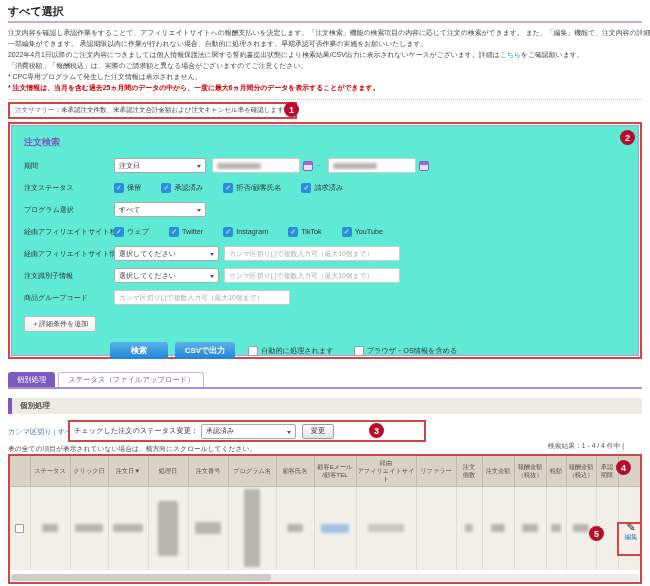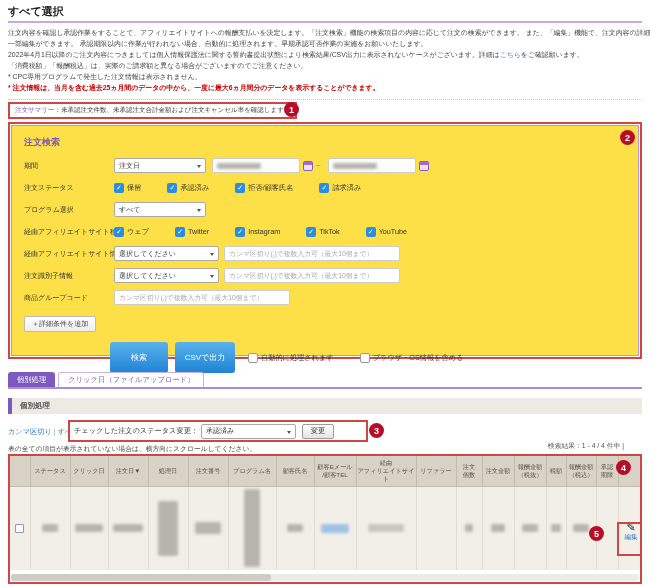--- a/index.html
+++ b/index.html
@@ -23,68 +23,68 @@
 
   
   .sumbox { position:absolute; left:8px; top:102px; height:17px; border:2px solid #cf4646;
             display:inline-flex; align-items:center; padding:0 5px; font-size:6.5px; background:#fff; }
   .sumbox .slink { color:#7d58c1; }
   .sumbox .stext { color:#444; }
 
   
   .searchbox { position:absolute; left:8px; top:122px; width:634px; height:237px; border:2px solid #cf4646; }
   .panel { position:absolute; left:1px; top:1px; width:628px; height:231px; border:1px solid #b796d8;
-           background:#fde047; padding:10px 0 0 12px; }
+           background:#5eead4; padding:10px 0 0 12px; }
   .shead { font-size:9px; font-weight:bold; color:#7d58c1; margin-bottom:9px; }
   .frow { display:flex; align-items:center; height:15px; margin-bottom:7px; font-size:7.5px; }
   .flabel { width:90px; flex-shrink:0; font-size:7px; color:#333; white-space:nowrap; }
   .sel { position:relative; height:15px; border:1px solid #a9a9a9; border-radius:2px; background:#fff;
          font-size:7px; color:#333; display:flex; align-items:center; padding:0 12px 0 4px; }
   .sel::after { content:""; position:absolute; right:4px; top:6px; border:2.5px solid transparent;
                 border-top:3.5px solid #555; }
   .w92 { width:92px; } .w105 { width:105px; } .w95 { width:95px; }
   .dinput { width:88px; height:15px; border:1px solid #ccc; border-radius:2px; background:#fdfdfd;
             display:flex; align-items:center; padding:0 4px; margin-left:6px; }
   .blur { background:#b8b4ae; border-radius:2px; filter:blur(1.5px); }
   .dblob { width:44px; height:6px; }
   .cal { width:10px; height:10px; margin:0 2px 0 3px; border:1px solid #8a5cc8; border-radius:2px;
          background:linear-gradient(#9c6fd4 0 3px,#ecdffa 3px); }
   .tilde { color:#777; margin:0 1px; font-size:8px; }
   .cb { width:10px; height:10px; border-radius:2px; display:inline-flex; align-items:center;
         justify-content:center; flex-shrink:0; }
   .cb.on { background:#2b8de0; color:#fff; font-size:7px; font-weight:bold; }
   .cb.off { background:#fff; border:1px solid #999; }
-  .cbl { margin:0 26px 0 3px; color:#333; font-size:7.2px; }
+  .cbl { margin:0 20px 0 3px; color:#333; font-size:7.2px; }
   .tinput { height:15px; border:1px solid #ccc; border-radius:2px; font-size:6.8px; padding:0 4px;
             width:176px; margin-left:5px; color:#333;
             font-family:"Liberation Sans","DejaVu Sans",sans-serif; }
   .tinput::placeholder { color:#a8a8a8; }
   .addbtn { display:inline-flex; align-items:center; margin:3px 0 7px 0; padding:0 7px; height:16px;
             font-size:7px; color:#444; background:linear-gradient(#fff,#efefef); border:1px solid #bbb;
             border-radius:2px; }
   .actions { display:flex; align-items:center; margin-left:86px; margin-top:3px; font-size:7.2px; }
-  .btn-blue { width:58px; height:31px; border-radius:3px; background:linear-gradient(#5ab2ec,#1f83d6);
-              color:#fff; font-size:8px; font-weight:normal; display:flex; align-items:center;
+  .btn-blue { width:58px; height:17px; border-radius:3px; background:linear-gradient(#5ab2ec,#1f83d6);
+              color:#fff; font-size:8px; font-weight:bold; display:flex; align-items:center;
               justify-content:center; margin-right:7px; }
 
   
   .tabs { position:absolute; left:8px; top:372px; display:flex; align-items:flex-end; }
   .tab { font-size:7.3px; padding:0 9px; height:15px; display:flex; align-items:center;
          border-radius:3px 3px 0 0; margin-right:3px; }
   .tab.active { background:#7d58c1; color:#fff; }
   .tab.inactive { background:#fff; color:#7d58c1; border:1px solid #c7b2e5; border-bottom:none; }
   .tabline { position:absolute; left:8px; top:387px; width:634px; height:2px; background:#a88fd5; }
   .secbar { position:absolute; left:8px; top:398px; width:634px; height:16px; background:#edeae3;
             border-left:4px solid #7d58c1; display:flex; align-items:center; padding-left:8px;
             font-size:7.5px; font-weight:bold; color:#555; }
 
   
   .linkrow { position:absolute; left:8px; top:427px; font-size:7.2px; color:#2e7cc6; }
   .linkrow .d { color:#999; margin:0 2px; }
-  .bulkbox { position:absolute; left:68px; top:420px; width:300px; height:22px; border:2px solid #cf4646;
+  .bulkbox { position:absolute; left:68px; top:420px; width:358px; height:22px; border:2px solid #cf4646;
              display:flex; align-items:center; padding:0 4px; font-size:7.2px; background:#fff; }
   .bulkbox .blabel { margin-right:3px; color:#333; white-space:nowrap; }
   .chgbtn { width:32px; height:15px; border:1px solid #9a9a9a; border-radius:2px;
             background:linear-gradient(#fdfdfd,#e4e4e4); font-size:7.2px; color:#333; display:flex;
             align-items:center; justify-content:center; margin-left:6px; flex-shrink:0; }
 
   .note { position:absolute; left:8px; top:444px; font-size:6.8px; color:#444; }
   .result { position:absolute; right:26px; top:441px; font-size:6.8px; color:#555; }
 
   
@@ -236,21 +236,21 @@
           <span class="cbl">自動的に処理されます</span>
         <span class="cb off"></span>
           <span class="cbl">ブラウザ・OS情報を含める</span>
       </div>
     </div>
   </div>
   <div class="badge" style="left:620px;top:130px;">2</div>
 
   <div class="tabs">
     <div class="tab active">個別処理</div>
-    <div class="tab inactive">クリック日（ファイルアップロード）</div>
+    <div class="tab inactive">ステータス（ファイルアップロード）</div>
   </div>
   <div class="tabline"></div>
 
   <div class="secbar">
     <span>個別処理</span>
   </div>
 
   <div class="linkrow">
     <span>カンマ区切り</span><span class="d">|</span><span>すべて解除</span>
   </div>

